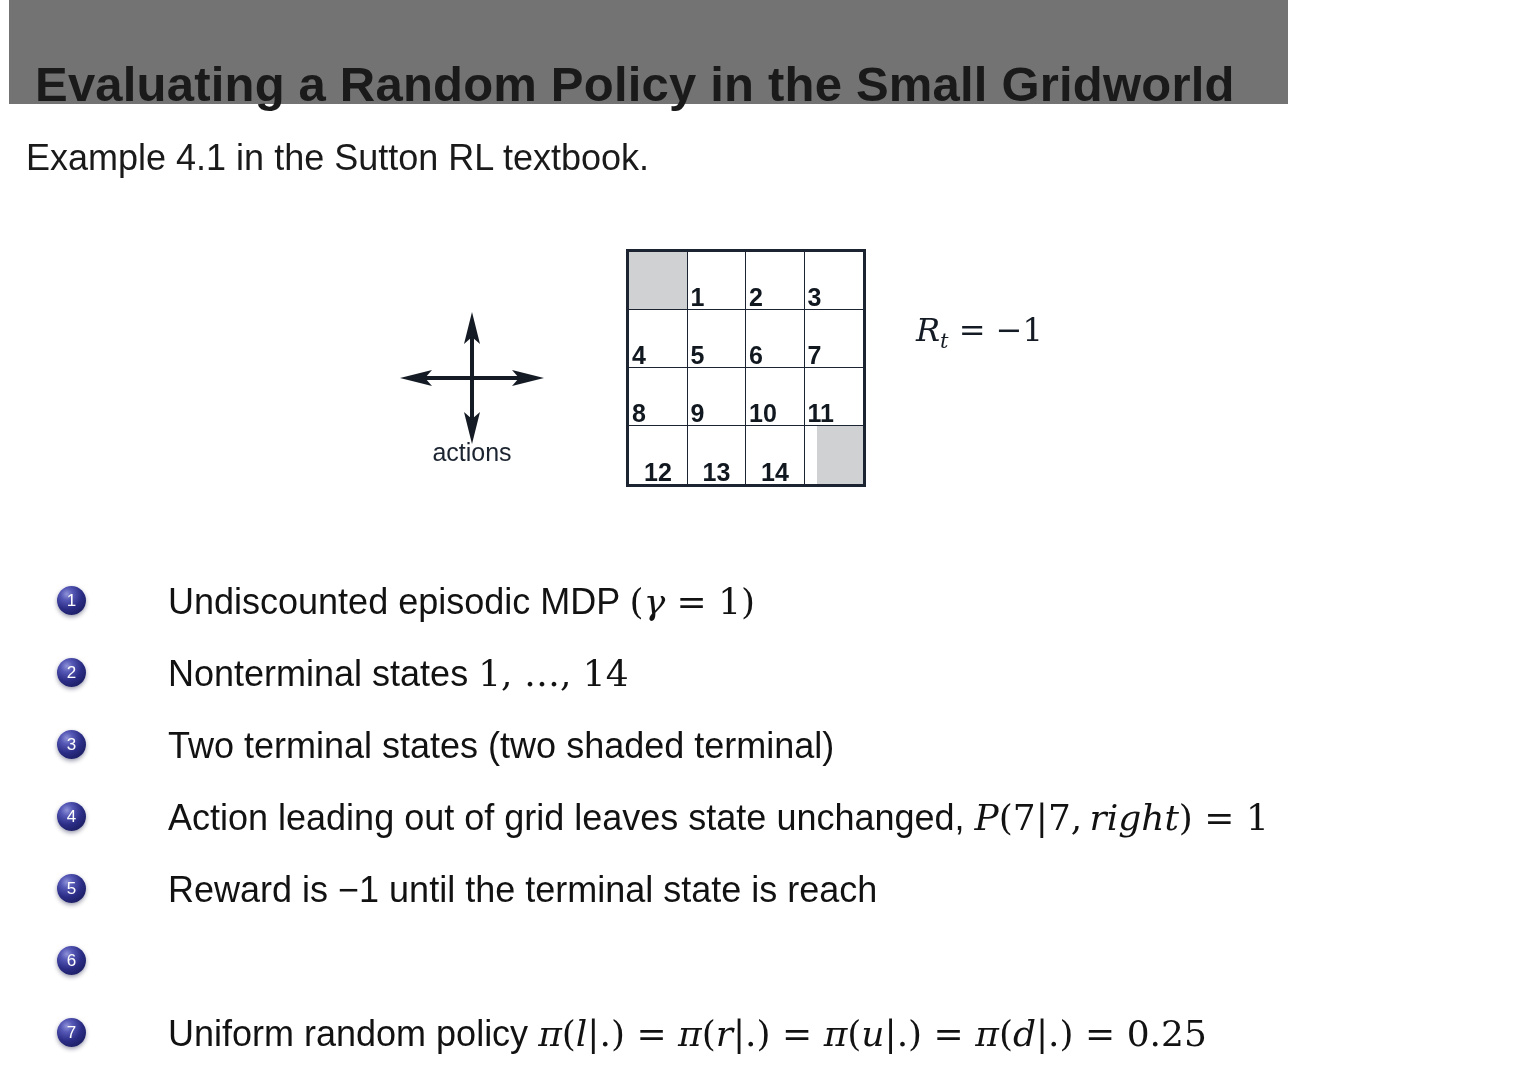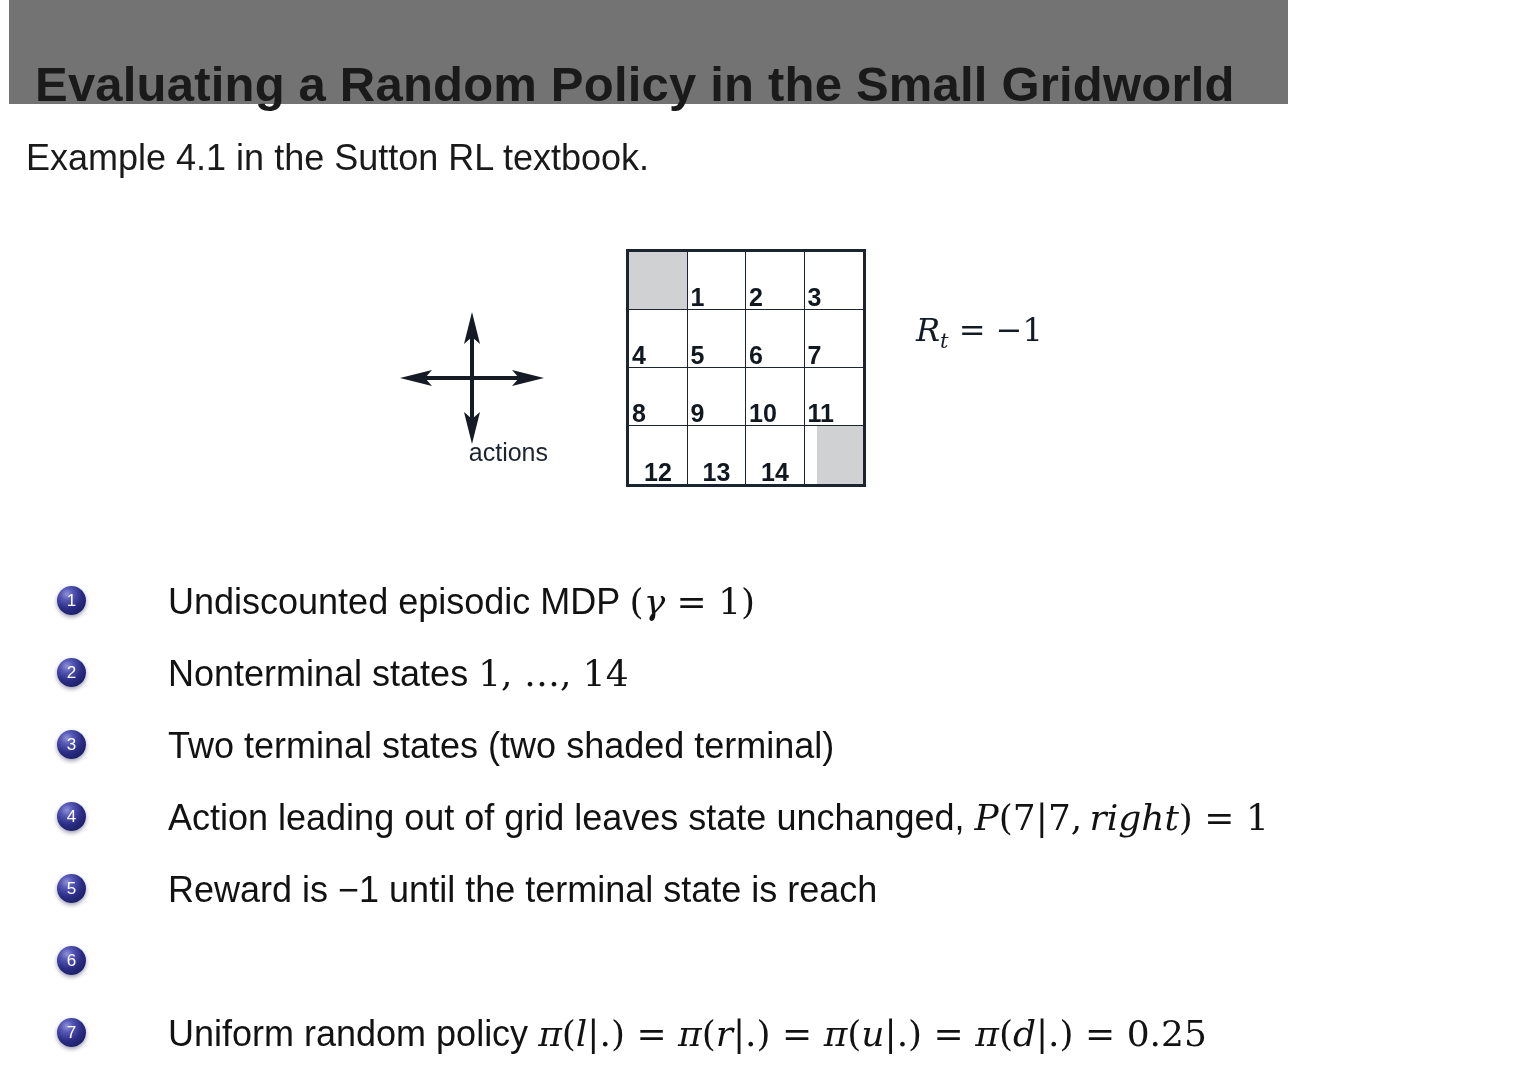--- a/index.html
+++ b/index.html
@@ -65,21 +65,21 @@
   }
   #actions-cross {
     position: absolute;
     left: 0; top: 0;
   }
   #actions-label {
     position: absolute;
     left: 0;
     top: 128px;
     width: 152px;
-    text-align: right;
+    text-align: center;
     font-size: 25px;
     color: #1b2430;
     white-space: nowrap;
   }
 
   
   #gridworld {
     position: absolute;
     left: 626px;
     top: 19px;

